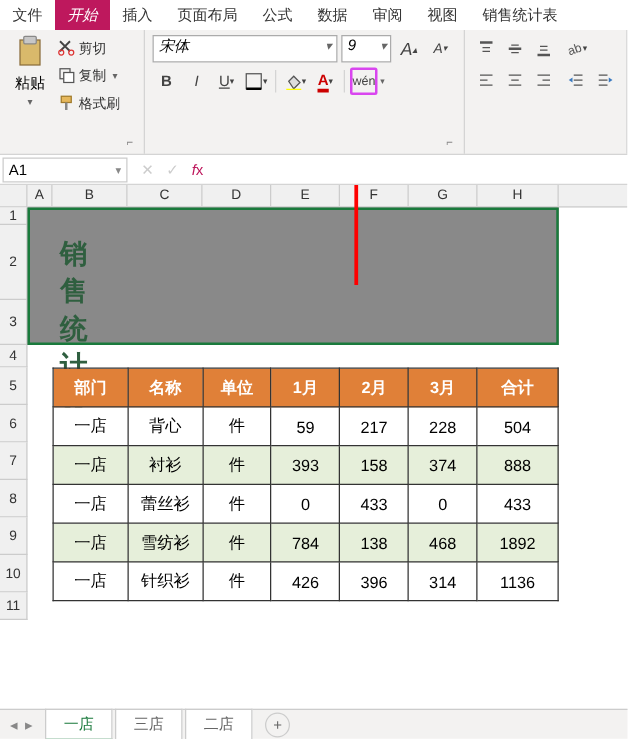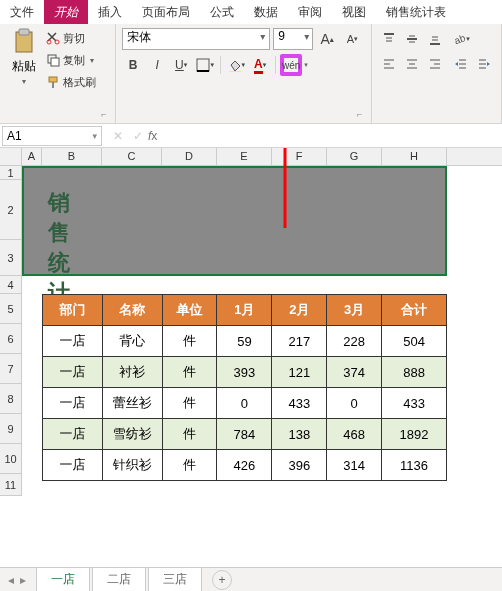--- a/index.html
+++ b/index.html
@@ -14,38 +14,38 @@
   .ribbon-group { border-right: 1px solid #d4d4d4; padding: 4px 6px 2px 6px; display: flex; flex-direction: column; justify-content: space-between; position: relative; }
   .ribbon-label { text-align: center; font-size: 11px; color: #666; padding-top: 2px; }
 
   
   .clip-main { display: flex; gap: 4px; }
   .paste-big { display: flex; flex-direction: column; align-items: center; gap: 2px; width: 36px; }
   .clip-small { display: flex; flex-direction: column; gap: 2px; }
   .clip-small-btn { display: flex; align-items: center; gap: 3px; font-size: 11px; color: #333; cursor: pointer; height: 20px; }
 
   
-  .font-row1 { display: flex; gap: 3px; align-items: flex-end; margin-bottom: 4px; }
+  .font-row1 { display: flex; gap: 3px; align-items: flex-end; margin-bottom: 4px; font-style: italic; }
   .font-select { width: 148px; height: 22px; border: 1px solid #ababab; background: #fff; font-size: 12px; padding: 0 18px 0 4px; position: relative; }
   .font-select::after { content:'▾'; position:absolute; right:4px; top:2px; font-size:10px; color:#666; }
   .size-select { width: 40px; height: 22px; border: 1px solid #ababab; background: #fff; font-size: 12px; padding: 0 14px 0 4px; position:relative;}
   .size-select::after { content:'▾'; position:absolute; right:3px; top:2px; font-size:10px; color:#666; }
   .font-row2 { display: flex; gap: 2px; align-items: center; }
   .btn { width: 22px; height: 22px; display:flex; align-items:center; justify-content:center; cursor:pointer; color:#444; font-size:12px; }
   .btn svg { width:14px; height:14px; }
   .sep { width:1px; height:18px; background:#d4d4d4; margin:0 2px; }
 
   
   .align-col { display:flex; flex-direction:column; gap:3px; }
   .align-row { display:flex; gap:1px; }
 
   
   .formula-bar { display:flex; align-items:center; border-bottom:1px solid #d4d4d4; height:24px; background:#fff; }
   .name-box { width:100px; border:1px solid #ccc; height:20px; margin:2px 6px 2px 2px; padding:0 4px; display:flex; align-items:center; font-size:12px;}
-  .fx-btn { color:#737373; width:20px; }
+  .fx-btn { color:#be185d; width:20px; text-align:center; }
   .fx-cancel, .fx-ok { color:#ccc; width:20px; text-align:center; }
   .fx-input { flex:1; height:20px; border:none; padding:0 4px; }
 
   
   .grid-area { position:relative; height: 400px; overflow:hidden;}
   .col-headers { display:flex; border-bottom:1px solid #ccc; height:18px; background:#f0f0f0; margin-left:22px;}
   .col-h { border-right:1px solid #ccc; text-align:center; font-size:11px; color:#333; line-height:17px;}
   .row-headers { position:absolute; left:0; top:18px; width:22px; }
   .row-h { border-right:1px solid #ccc; border-bottom:1px solid #ccc; text-align:center; font-size:11px; color:#333; background:#f0f0f0; }
   .corner { position:absolute; left:0; top:0; width:22px; height:18px; background:#f0f0f0; border-right:1px solid #ccc; border-bottom:1px solid #ccc;}
@@ -161,21 +161,21 @@
               <path d="M4 7 L8 3 L13 8 L8 13 Z" fill="#ddd" stroke="#555"></path>
               <rect x="2" y="13" width="14" height="3" fill="#ffff00"></rect>
             </svg>
             <span style="font-size:7px">▾</span>
           </div>
         <div class="btn">
             <span style="color:#c00;font-weight:bold;border-bottom:3px solid #c00">A</span>
             <span style="font-size:7px">▾</span>
           </div>
         <div class="sep"></div>
-        <div class="btn" style="font-size:10px;border:4px solid #d946ef;border-radius:2px">wén</div>
+        <div class="btn" style="font-size:10px;border:2px solid #d946ef;border-radius:2px">wén</div>
         <span style="font-size:7px;color:#666">▾</span>
       </div>
     </div>
     <div class="grp-exp">⌐</div>
   </div>
 
   <div class="ribbon-group" style="flex:1">
     <div style="display:flex;gap:4px">
       <div class="align-col">
         <div class="align-row">
@@ -323,21 +323,21 @@
             <td>59</td>
             <td>217</td>
             <td>228</td>
             <td>504</td>
           </tr>
           <tr class="alt">
             <td>一店</td>
             <td>衬衫</td>
             <td>件</td>
             <td>393</td>
-            <td>121</td>
+            <td>158</td>
             <td>374</td>
             <td>888</td>
           </tr>
           <tr>
             <td>一店</td>
             <td>蕾丝衫</td>
             <td>件</td>
             <td>0</td>
             <td>433</td>
             <td>0</td>
@@ -371,17 +371,17 @@
   </svg>
 </div>
 
 <div class="sheet-bar">
   <div class="sheet-nav">
     <span>◂</span>
     <span>▸</span>
   </div>
   <div id="sheet-tabs" style="display:flex">
       <div class="sheet-tab active">一店</div>
+      <div class="sheet-tab">三店</div>
       <div class="sheet-tab">二店</div>
-      <div class="sheet-tab">三店</div>
     </div>
   <div class="sheet-add">+</div>
 </div>
 
 </body></html>

